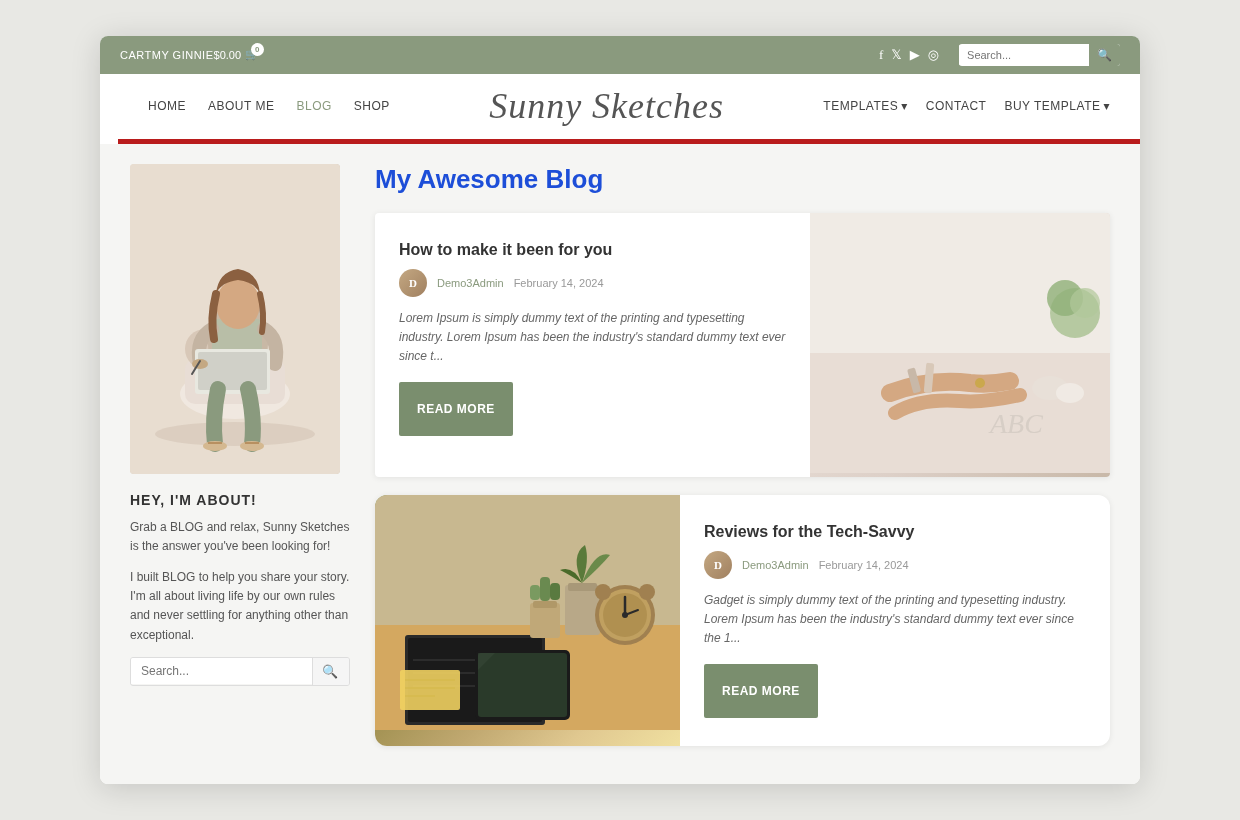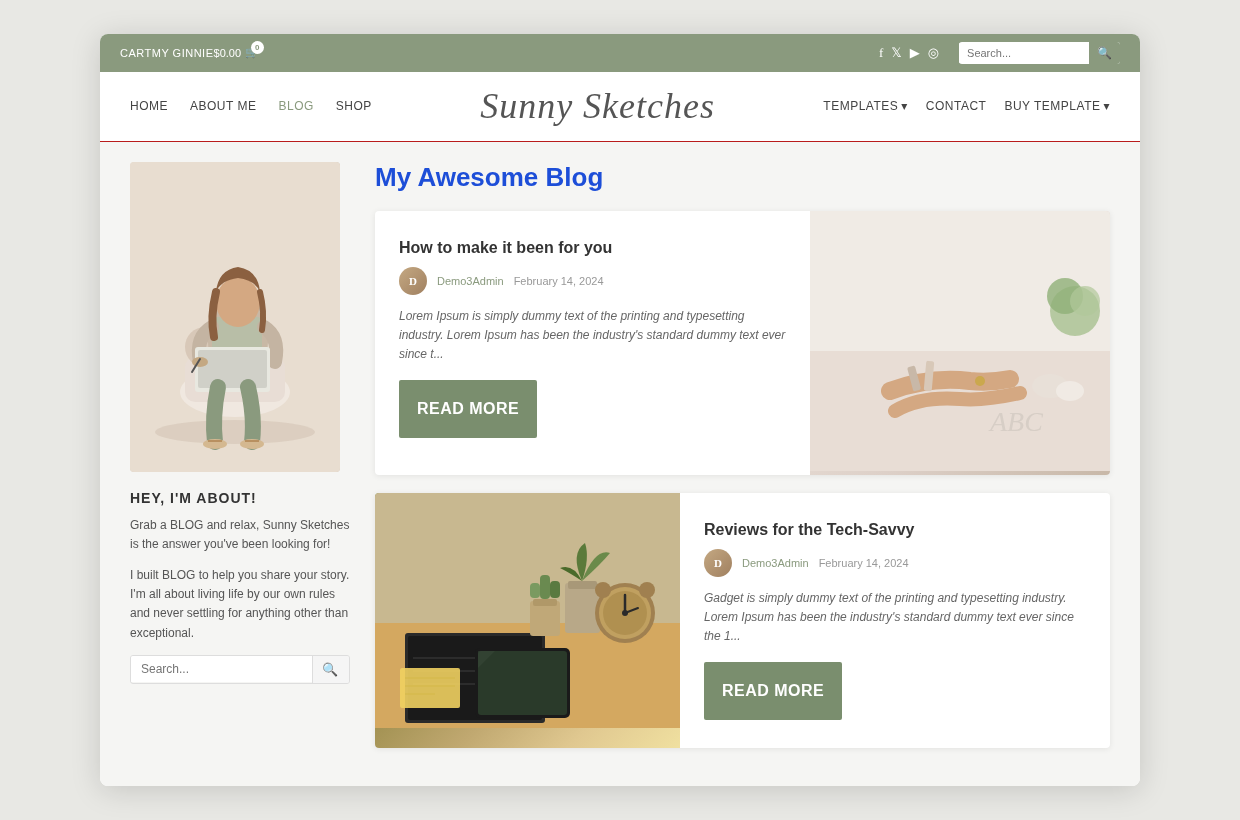--- a/index.html
+++ b/index.html
@@ -107,22 +107,23 @@
       font-size: 12px;
     }
 
     
     .main-nav {
       background: #fff;
       padding: 0 30px;
       display: flex;
       align-items: center;
       justify-content: space-between;
-      border-bottom: 1px solid #b91c1c;
+      border-bottom: 5px solid #b91c1c;
       min-height: 70px;
+      margin-left: 18px;
     }
     .nav-left {
       display: flex;
       gap: 22px;
       align-items: center;
     }
     .nav-left a {
       font-family: Arial, sans-serif;
       font-size: 12px;
       text-decoration: none;
@@ -299,39 +300,39 @@
       line-height: 1.6;
       color: #666;
       margin-bottom: 16px;
       font-style: italic;
     }
     .read-more-btn {
       background: #7a8e6e;
       color: #fff;
       border: none;
       padding: 20px 18px;
-      font-size: 16px;
+      font-size: 12px;
       font-weight: 600;
       letter-spacing: 0.5px;
       text-transform: uppercase;
       cursor: pointer;
       border-radius: 2px;
     }
     .post-card-image {
       width: 300px;
       flex-shrink: 0;
       background: linear-gradient(135deg, #f0e8e0 0%, #e8ddd5 30%, #ddd0c8 60%, #c8b8a8 100%);
       position: relative;
       overflow: hidden;
     }
 
     
     .post-card-2 {
       background: #fff;
-      border-radius: 4px;
+      border-radius: 12px;
       box-shadow: 0 1px 6px rgba(0,0,0,0.08);
       margin-bottom: 18px;
       display: flex;
       overflow: hidden;
     }
     .post-card-2-image {
       width: 305px;
       flex-shrink: 0;
       background: linear-gradient(135deg, #8a9a5e 0%, #6a8050 20%, #a09050 40%, #c0a870 60%, #e0c890 80%, #f0e0a0 100%);
       min-height: 220px;

